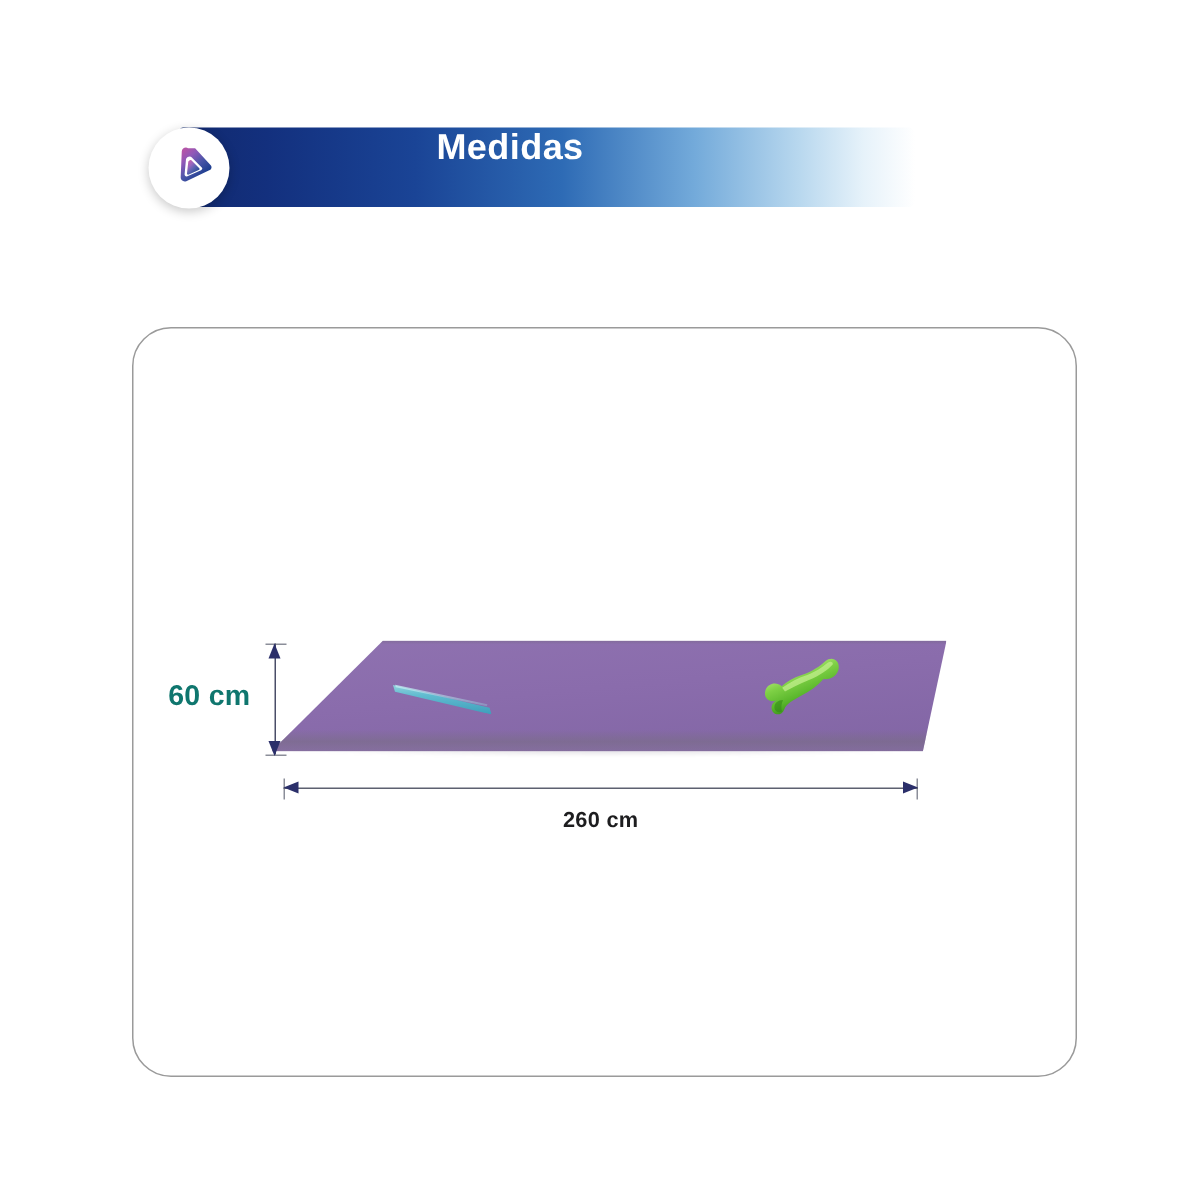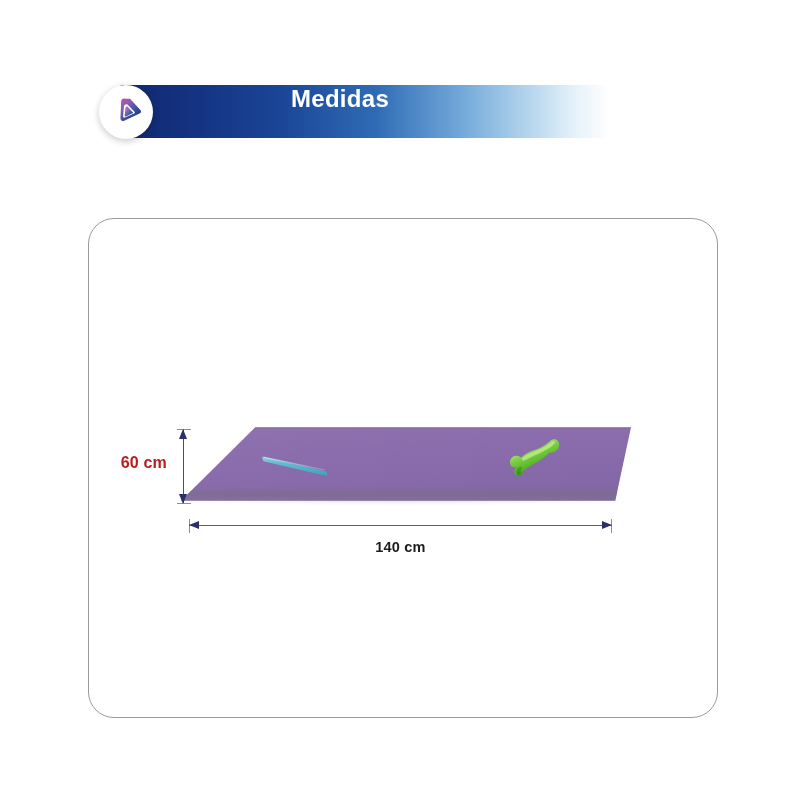--- a/index.html
+++ b/index.html
@@ -252,23 +252,23 @@
   }
   #dim-height-arrow-top    { top: 5px;  border-bottom: 10px solid #2b2f6a; }
   #dim-height-arrow-bottom { top: 70px; border-top: 10px solid #2b2f6a; }
 
   #dim-height-label {
     position: absolute;
     left: -78px;
     top: 30px;
     width: 72px;
     text-align: right;
-    font-size: 16px;
+    font-size: 19px;
     font-weight: bold;
-    color: #b91c1c;
+    color: #0f766e;
     letter-spacing: 0.2px;
   }
 </style>
 </head>
 <body>
 
 <div id="header-banner">
   <div id="header-title">Medidas</div>
 </div>
 
@@ -328,21 +328,21 @@
                C27 14 21 15 16 16 Z" fill="#c3ef8d" opacity="0.75"></path>
       <path d="M6 24 C7 21 10 20 13 21 C11 23 10 26 10 28 C7.5 28.5 5.5 26.5 6 24 Z" fill="#2f8515" opacity="0.55"></path>
     </svg>
 
     <div id="dim-width">
       <div id="dim-width-tick-left"></div>
       <div id="dim-width-tick-right"></div>
       <div id="dim-width-line"></div>
       <div id="dim-width-arrow-left" class="arrow-h"></div>
       <div id="dim-width-arrow-right" class="arrow-h"></div>
-      <div id="dim-width-label">140 cm</div>
+      <div id="dim-width-label">260 cm</div>
     </div>
 
     <div id="dim-height">
       <div id="dim-height-tick-top"></div>
       <div id="dim-height-tick-bottom"></div>
       <div id="dim-height-line"></div>
       <div id="dim-height-arrow-top" class="arrow-v"></div>
       <div id="dim-height-arrow-bottom" class="arrow-v"></div>
       <div id="dim-height-label">60 cm</div>
     </div>

